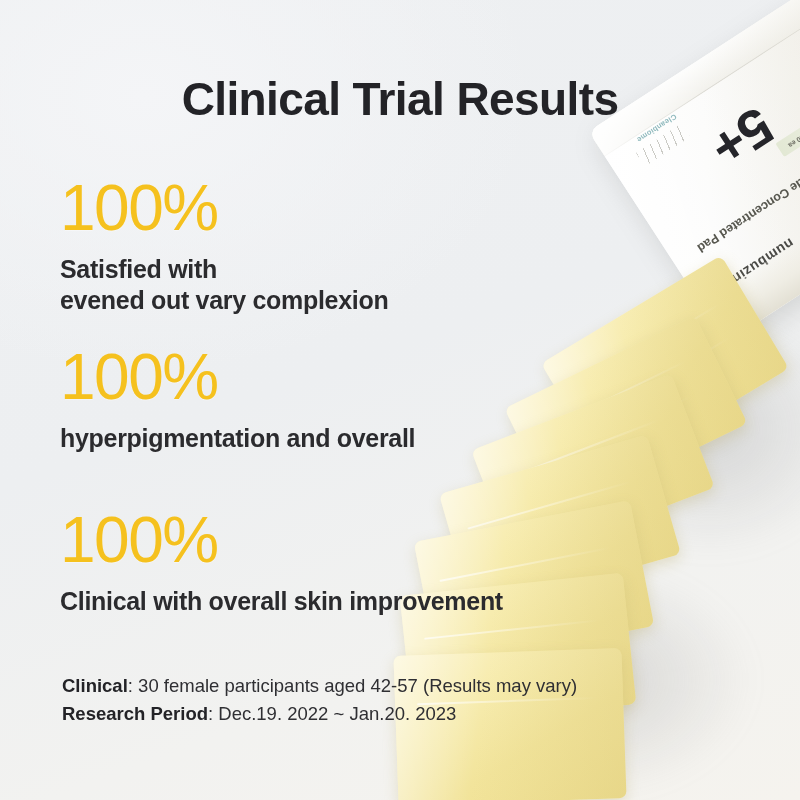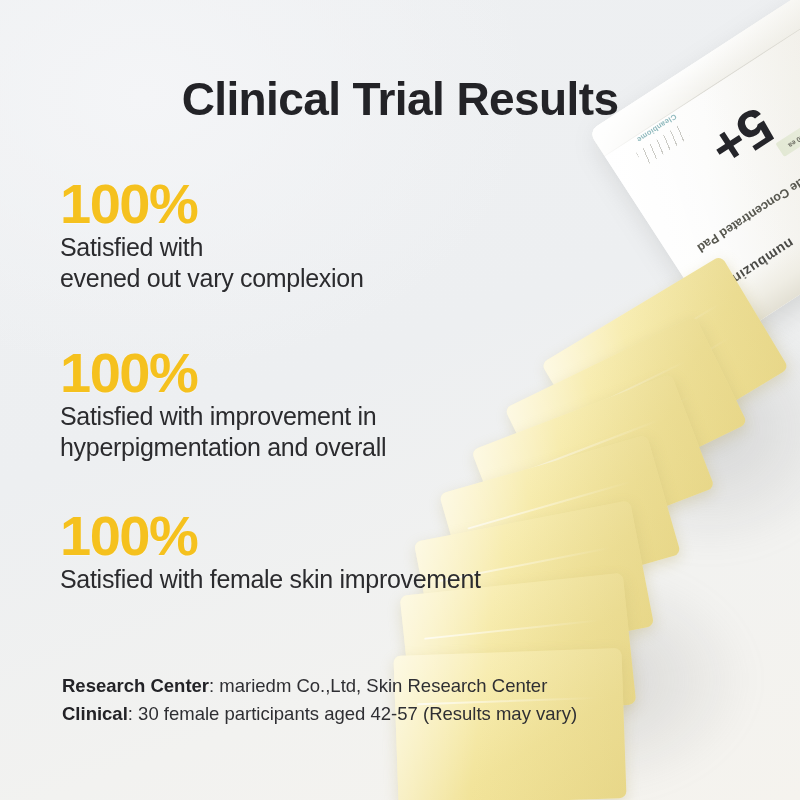--- a/index.html
+++ b/index.html
@@ -84,25 +84,25 @@
   .crease{position:absolute;background:linear-gradient(90deg,rgba(255,255,255,.70),rgba(255,255,255,0));height:2px;border-radius:2px;}
 
   
   #title{
     position:absolute;left:0;right:0;top:72px;text-align:center;
     font-size:46px;font-weight:700;color:#232327;letter-spacing:-.6px;
   }
 
   .block{position:absolute;left:60px;}
   .pct{
-    font-size:56px;font-weight:700;color:#f5c11e;letter-spacing:-1.5px;line-height:1;
+    font-size:64px;font-weight:400;color:#f5c11e;letter-spacing:-1.5px;line-height:1;
     text-shadow:0 1px 0 rgba(255,255,255,.35);
   }
   .stmt{
-    margin-top:0;font-size:25px;font-weight:400;color:#2b2b2e;
+    margin-top:14px;font-size:25px;font-weight:700;color:#2b2b2e;
     line-height:1.24;letter-spacing:-.3px;
   }
   #b1{top:176px;}
   #b2{top:345px;}
   #b3{top:508px;}
 
   #footer{position:absolute;left:62px;top:672px;}
   .frow{
     font-size:18.5px;color:#2f2f33;line-height:1.52;white-space:nowrap;
     font-weight:400;
@@ -182,34 +182,33 @@
     <div class="pct">100%</div>
     <div class="stmt">
       <div>Satisfied with</div>
       <div>evened out vary complexion</div>
     </div>
   </div>
 
   <div class="block" id="b2">
     <div class="pct">100%</div>
     <div class="stmt">
-      <div>Satisfied with improvement in</div>
       <div>hyperpigmentation and overall</div>
     </div>
   </div>
 
   <div class="block" id="b3">
     <div class="pct">100%</div>
     <div class="stmt">
-      <div>Satisfied with female skin improvement</div>
+      <div>Clinical with overall skin improvement</div>
     </div>
   </div>
 
   <div id="footer">
     <div class="frow">
-      <b>Research Center</b><span>: </span><span>mariedm Co.,Ltd, Skin Research Center</span>
+      <b>Clinical</b><span>: </span><span>30 female participants aged 42-57 (Results may vary)</span>
     </div>
     <div class="frow">
-      <b>Clinical</b><span>: </span><span>30 female participants aged 42-57 (Results may vary)</span>
+      <b>Research Period</b><span>: </span><span>Dec.19. 2022 ~ Jan.20. 2023</span>
     </div>
   </div>
 
 </div>
 
 </body></html>

